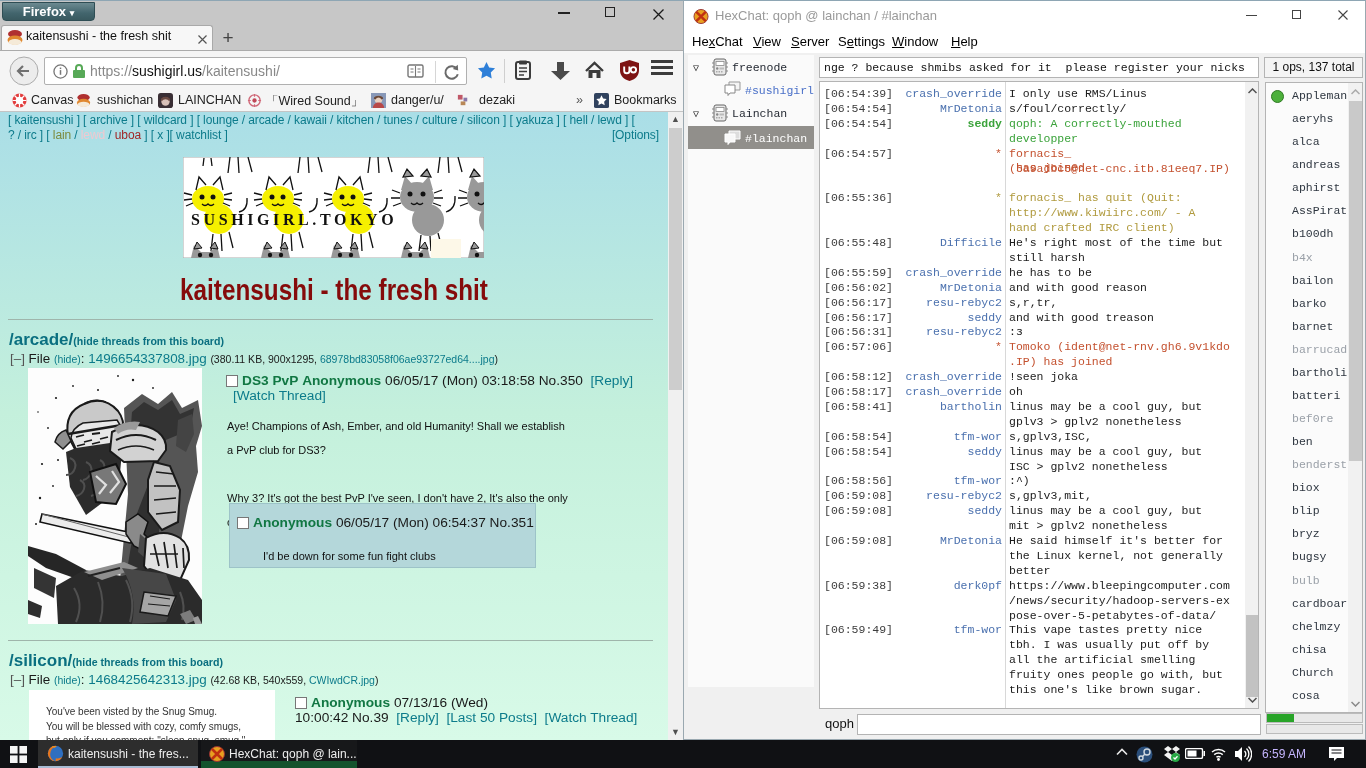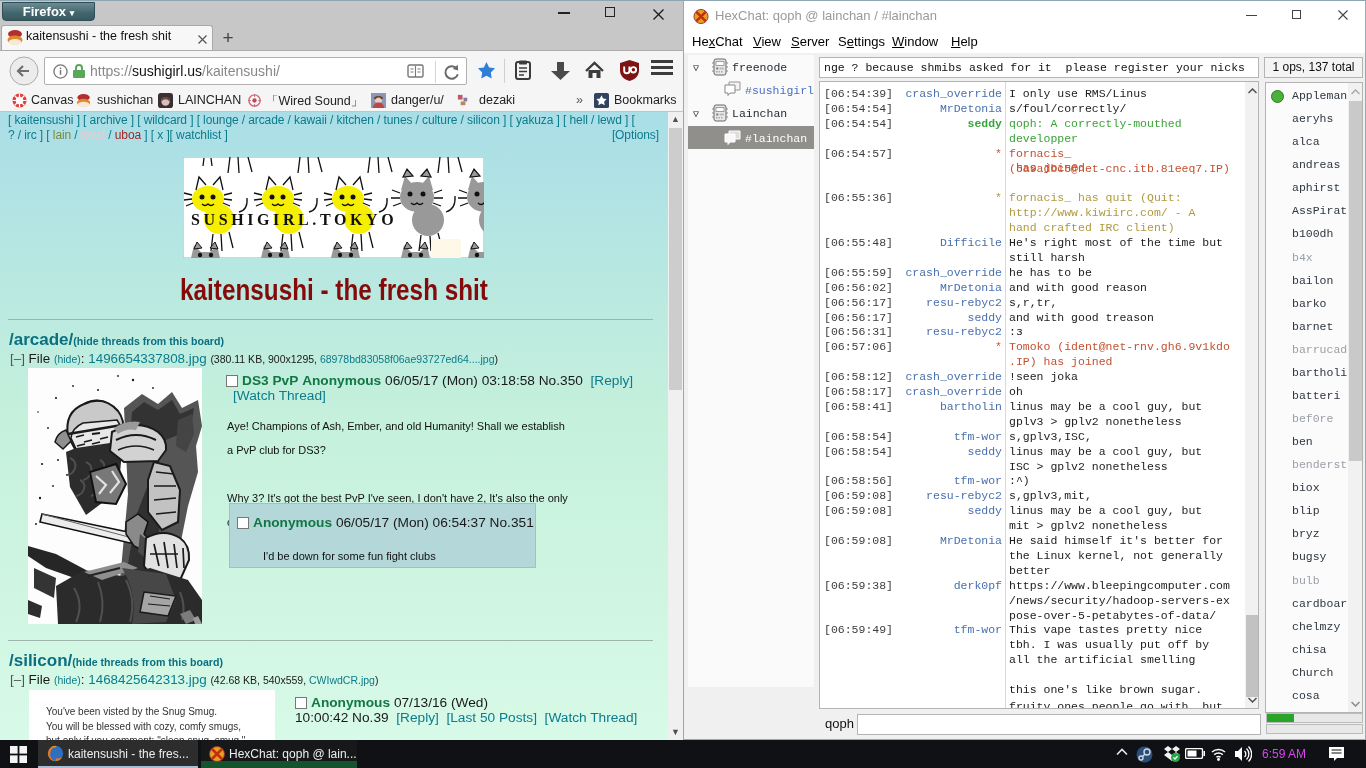--- a/index.html
+++ b/index.html
@@ -57,21 +57,21 @@
 .uname{position:absolute;left:26px;font-family:"Liberation Mono",monospace;font-size:11.5px;color:#2e3640}
 .uaway{color:#9aa0a8}
 #inputrow{left:135px;top:711px;width:546px;height:26px}
 #inputbox{left:38px;top:2px;width:404px;height:21px;background:#fff;border:1px solid #b4b4b4}
 #lagbars{left:582px;top:712px;width:97px;height:24px}
 
 #taskbar{left:0;top:740px;width:1366px;height:28px;background:#101114}
 .tbtn{position:absolute;top:0;height:28px;color:#eee;font-size:12px}
 #tb-ff{left:38px;width:160px;background:#2d2d2d;border-bottom:2px solid #a8bcd4}
 #tb-hex{left:201px;width:156px;background:#17181a;border-bottom:7px solid #14532d}
-#tray{left:1110px;top:0;width:256px;height:28px;color:#d946ef}
+#tray{left:1110px;top:0;width:256px;height:28px;color:#c4b5fd}
 </style></head><body>
 <div id="desk">
 
   <div class="abs" id="ff">
     <div class="abs" id="ff-titlebar">
       <div class="abs" id="ff-btn">Firefox <span style="font-size:9px">▾</span></div>
       <div class="abs" style="left:558px;top:11px;width:12px;height:1.5px;background:#222"></div>
       <div class="abs" style="left:605px;top:6px;width:10px;height:10px;border:1.5px solid #222"></div>
       <svg class="abs" style="left:653px;top:8px" width="11" height="11" viewBox="0 0 11 11">
           <path d="M0.5 0.5l10 10M10.5 0.5l-10 10" stroke="#1a1a1a" stroke-width="1.3"></path>
@@ -481,21 +481,21 @@
       <span class="ts" style="top:496.7px">[06:59:38]</span>
           <span class="nick chatline" style="top:496.7px;">derk0pf</span>
           <span class="msg chatline" style="top:496.7px;">https://www.bleepingcomputer.com</span>
       <span class="msg chatline" style="top:511.6px;">/news/security/hadoop-servers-ex</span>
       <span class="msg chatline" style="top:526.5px;">pose-over-5-petabytes-of-data/</span>
       <span class="ts" style="top:541.4px">[06:59:49]</span>
           <span class="nick chatline" style="top:541.4px;">tfm-wor</span>
           <span class="msg chatline" style="top:541.4px;">This vape tastes pretty nice</span>
       <span class="msg chatline" style="top:556.3px;">tbh. I was usually put off by</span>
       <span class="msg chatline" style="top:571.2px;">all the artificial smelling</span>
-      <span class="msg chatline" style="top:586.1px;margin-top:32px;">fruity ones people go with, but</span>
+      <span class="msg chatline" style="top:586.1px;">fruity ones people go with, but</span>
       <span class="msg chatline" style="top:601.0px;">this one's like brown sugar.</span>
       </div>
       <div class="abs" id="chat-sb">
         <svg class="abs" style="left:3px;top:6px" width="9" height="6" viewBox="0 0 9 6">
             <path d="M0.5 5L4.5 1L8.5 5" fill="none" stroke="#505050" stroke-width="1.5"></path>
           </svg>
         <div class="abs" style="left:1px;top:533px;width:12px;height:82px;background:#c2c2c2"></div>
         <svg class="abs" style="left:3px;top:615px" width="9" height="6" viewBox="0 0 9 6">
             <path d="M0.5 1L4.5 5L8.5 1" fill="none" stroke="#505050" stroke-width="1.5"></path>
           </svg>

